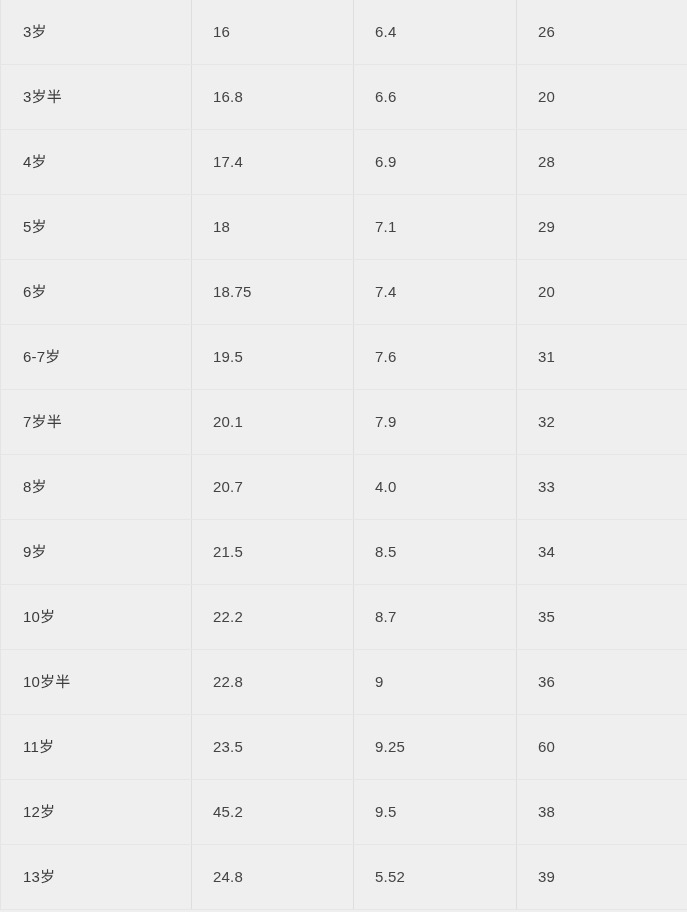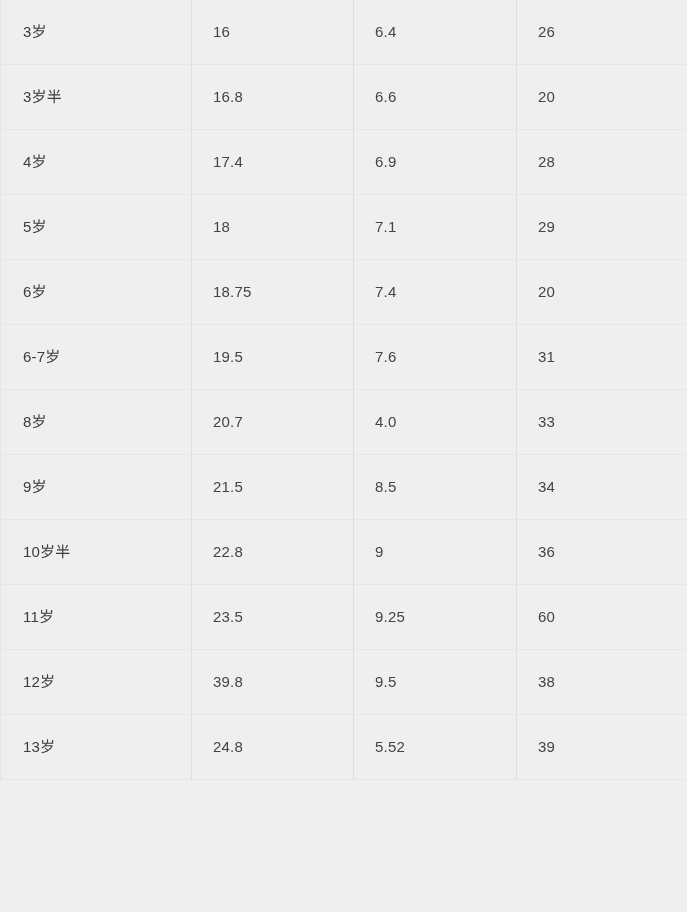--- a/index.html
+++ b/index.html
@@ -114,46 +114,58 @@
           <td class="col-value">7.4</td>
           <td class="col-last">20</td>
         </tr>
         <tr>
           <td class="col-label">6-7岁</td>
           <td class="col-value">19.5</td>
           <td class="col-value">7.6</td>
           <td class="col-last">31</td>
         </tr>
         <tr>
+          <td class="col-label">7岁半</td>
+          <td class="col-value">20.1</td>
+          <td class="col-value">7.9</td>
+          <td class="col-last">32</td>
+        </tr>
+        <tr>
           <td class="col-label">8岁</td>
           <td class="col-value">20.7</td>
           <td class="col-value">4.0</td>
           <td class="col-last">33</td>
         </tr>
         <tr>
           <td class="col-label">9岁</td>
           <td class="col-value">21.5</td>
           <td class="col-value">8.5</td>
           <td class="col-last">34</td>
+        </tr>
+        <tr>
+          <td class="col-label">10岁</td>
+          <td class="col-value">22.2</td>
+          <td class="col-value">8.7</td>
+          <td class="col-last">35</td>
         </tr>
         <tr>
           <td class="col-label">10岁半</td>
           <td class="col-value">22.8</td>
           <td class="col-value">9</td>
           <td class="col-last">36</td>
         </tr>
         <tr>
           <td class="col-label">11岁</td>
           <td class="col-value">23.5</td>
           <td class="col-value">9.25</td>
           <td class="col-last">60</td>
         </tr>
         <tr>
           <td class="col-label">12岁</td>
-          <td class="col-value">39.8</td>
+          <td class="col-value">45.2</td>
           <td class="col-value">9.5</td>
           <td class="col-last">38</td>
         </tr>
         <tr>
           <td class="col-label">13岁</td>
           <td class="col-value">24.8</td>
           <td class="col-value">5.52</td>
           <td class="col-last">39</td>
         </tr>
       </tbody>

